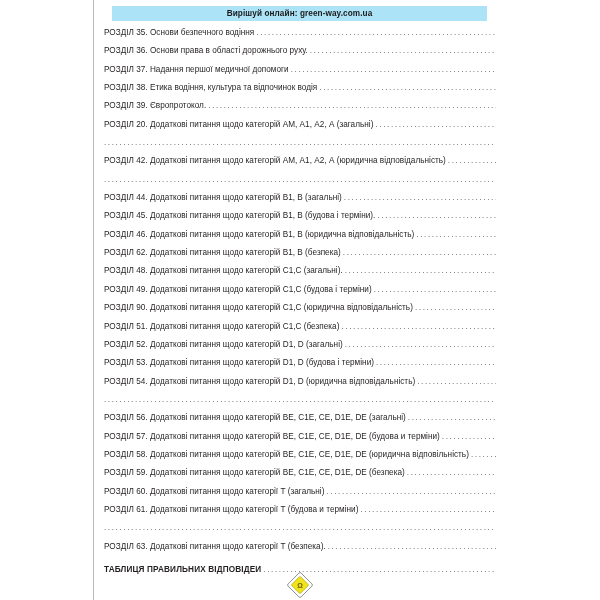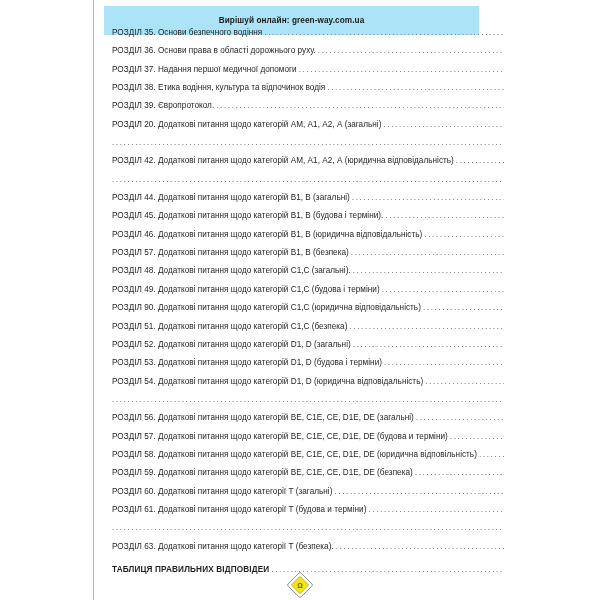--- a/index.html
+++ b/index.html
@@ -36,41 +36,41 @@
     position: absolute;
     left: 104px;
     top: 0;
     width: 392px;
     height: 600px;
   }
 
   
   #running-head {
     position: absolute;
-    left: 0;
+    left: 8px;
     top: 6px;
     width: 375px;
-    height: 29px;
+    height: 15px;
     background: #ace3f7;
     display: flex;
     align-items: center;
     justify-content: center;
   }
   #running-head-text {
     font-size: 8.2px;
     font-weight: bold;
     color: #1a1a1a;
     letter-spacing: 0.1px;
     white-space: nowrap;
   }
 
   
   #toc {
     position: absolute;
-    left: 8px;
+    left: 0;
     top: 28px;
     width: 392px;
   }
 
   .toc-entry {
     display: flex;
     align-items: baseline;
     height: 18.35px;
     overflow: hidden;
     white-space: nowrap;
@@ -164,21 +164,21 @@
         </div>
         <div class="toc-entry">
           <span class="toc-label">РОЗДІЛ 45. Додаткові питання щодо категорій В1, В (будова і терміни).</span>
           <span class="toc-leader">...............................................................................................................</span>
         </div>
         <div class="toc-entry">
           <span class="toc-label">РОЗДІЛ 46. Додаткові питання щодо категорій В1, В (юридична відповідальність)</span>
           <span class="toc-leader">...............................................................................................................</span>
         </div>
         <div class="toc-entry">
-          <span class="toc-label">РОЗДІЛ 57. Додаткові питання щодо категорій В1, В (безпека)</span>
+          <span class="toc-label">РОЗДІЛ 62. Додаткові питання щодо категорій В1, В (безпека)</span>
           <span class="toc-leader">...............................................................................................................</span>
         </div>
         <div class="toc-entry">
           <span class="toc-label">РОЗДІЛ 48. Додаткові питання щодо категорій С1,С (загальні).</span>
           <span class="toc-leader">...............................................................................................................</span>
         </div>
         <div class="toc-entry">
           <span class="toc-label">РОЗДІЛ 49. Додаткові питання щодо категорій С1,С (будова і терміни)</span>
           <span class="toc-leader">...............................................................................................................</span>
         </div>

